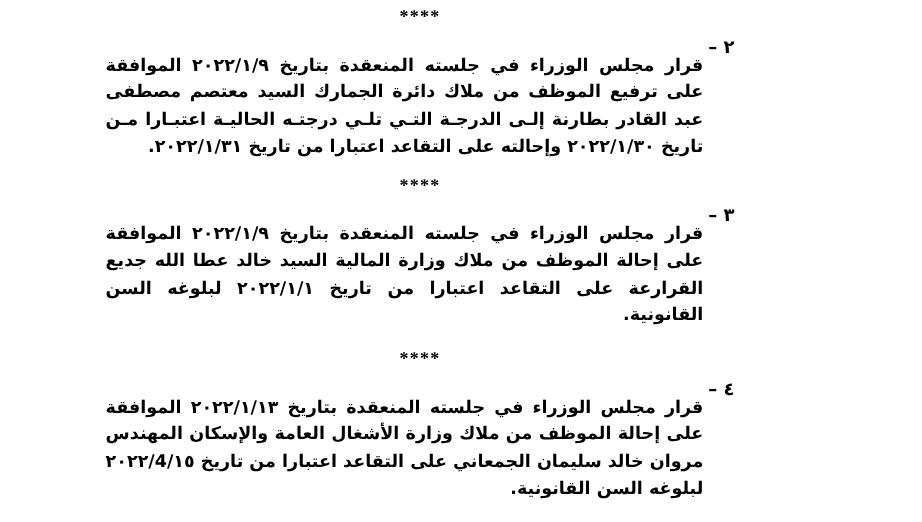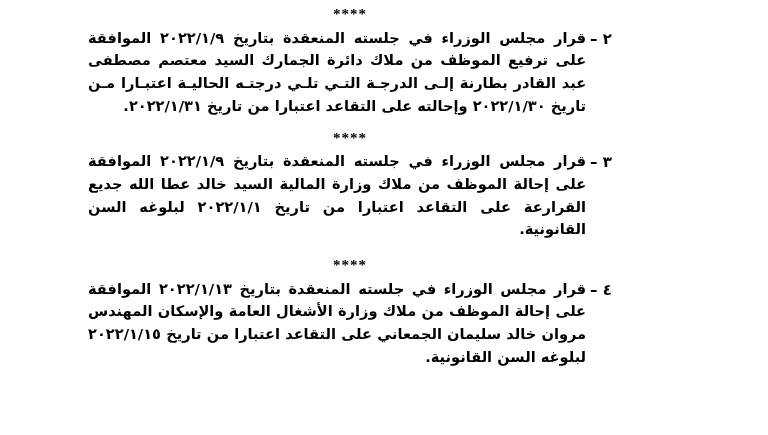--- a/index.html
+++ b/index.html
@@ -58,20 +58,21 @@
   .item-text {
     flex: 1 1 auto;
     font-family: "DejaVu Sans", sans-serif;
     font-size: 14.6px;
     font-weight: 700;
     line-height: 1.56;
     text-align: justify;
     text-align-last: right;
     direction: rtl;
     word-spacing: 0px;
+    margin-top: 17px;
   }
   .spacer-sm { height: 6px; }
   .spacer-md { height: 10px; }
 </style>
 </head>
 <body>
 
 <div class="page">
   <div class="doc-body">
 
@@ -90,17 +91,17 @@
       <div class="item-num">٣ –</div>
       <div class="item-text">قرار مجلس الوزراء في جلسته المنعقدة بتاريخ ٢٠٢٢/١/٩ الموافقة على إحالة الموظف من ملاك وزارة المالية السيد خالد عطا الله جديع القرارعة على التقاعد اعتبارا من تاريخ ٢٠٢٢/١/١ لبلوغه السن القانونية.</div>
     </div>
 
     <div class="spacer-md"></div>
 
     <div class="separator">****</div>
 
     <div class="item">
       <div class="item-num">٤ –</div>
-      <div class="item-text">قرار مجلس الوزراء في جلسته المنعقدة بتاريخ ٢٠٢٢/١/١٣ الموافقة على إحالة الموظف من ملاك وزارة الأشغال العامة والإسكان المهندس مروان خالد سليمان الجمعاني على التقاعد اعتبارا من تاريخ ٢٠٢٢/١/١٥ لبلوغه السن القانونية.</div>
+      <div class="item-text">قرار مجلس الوزراء في جلسته المنعقدة بتاريخ ٢٠٢٢/١/١٣ الموافقة على إحالة الموظف من ملاك وزارة الأشغال العامة والإسكان المهندس مروان خالد سليمان الجمعاني على التقاعد اعتبارا من تاريخ ٢٠٢٢/4/١٥ لبلوغه السن القانونية.</div>
     </div>
 
   </div>
 </div>
 
 </body></html>

